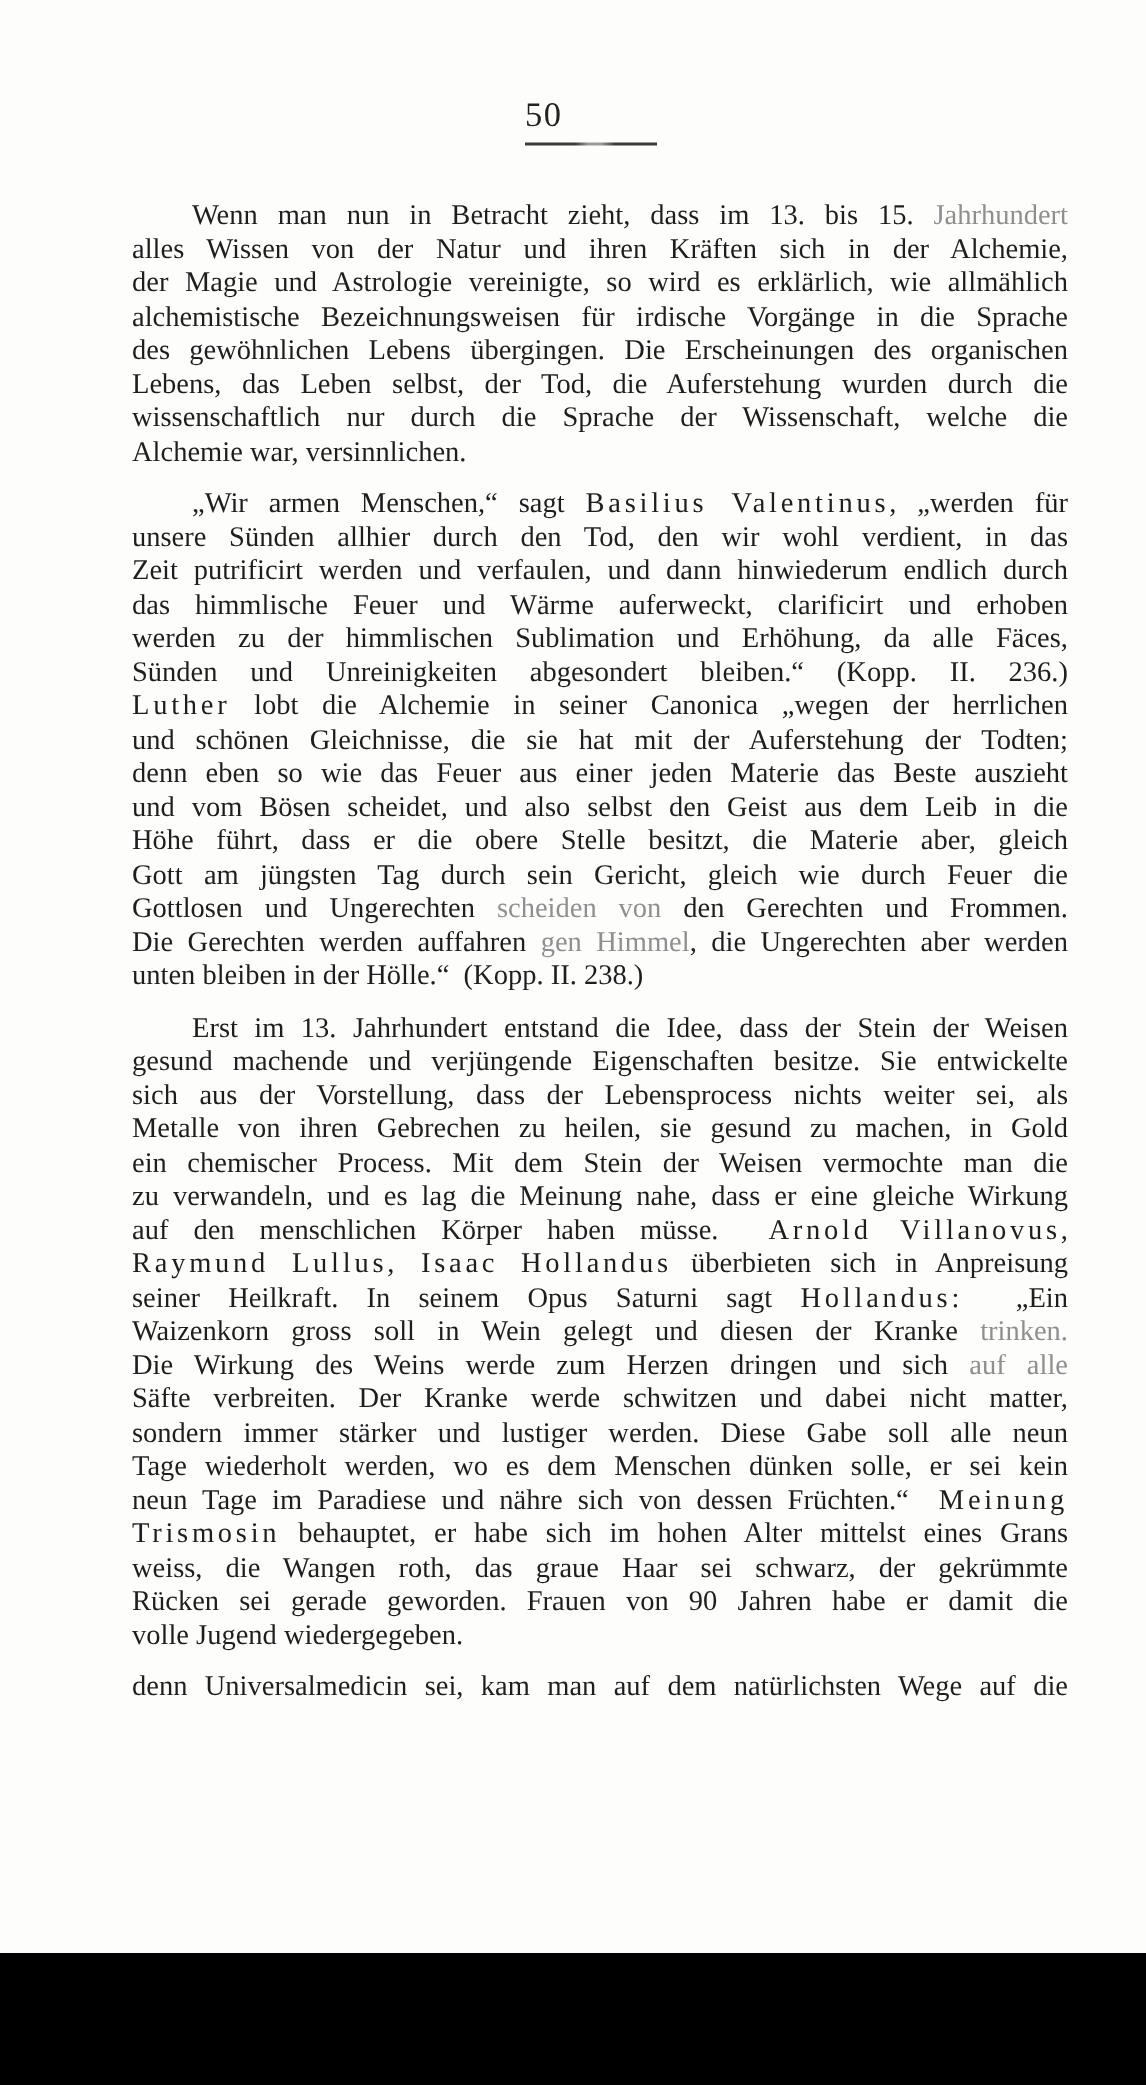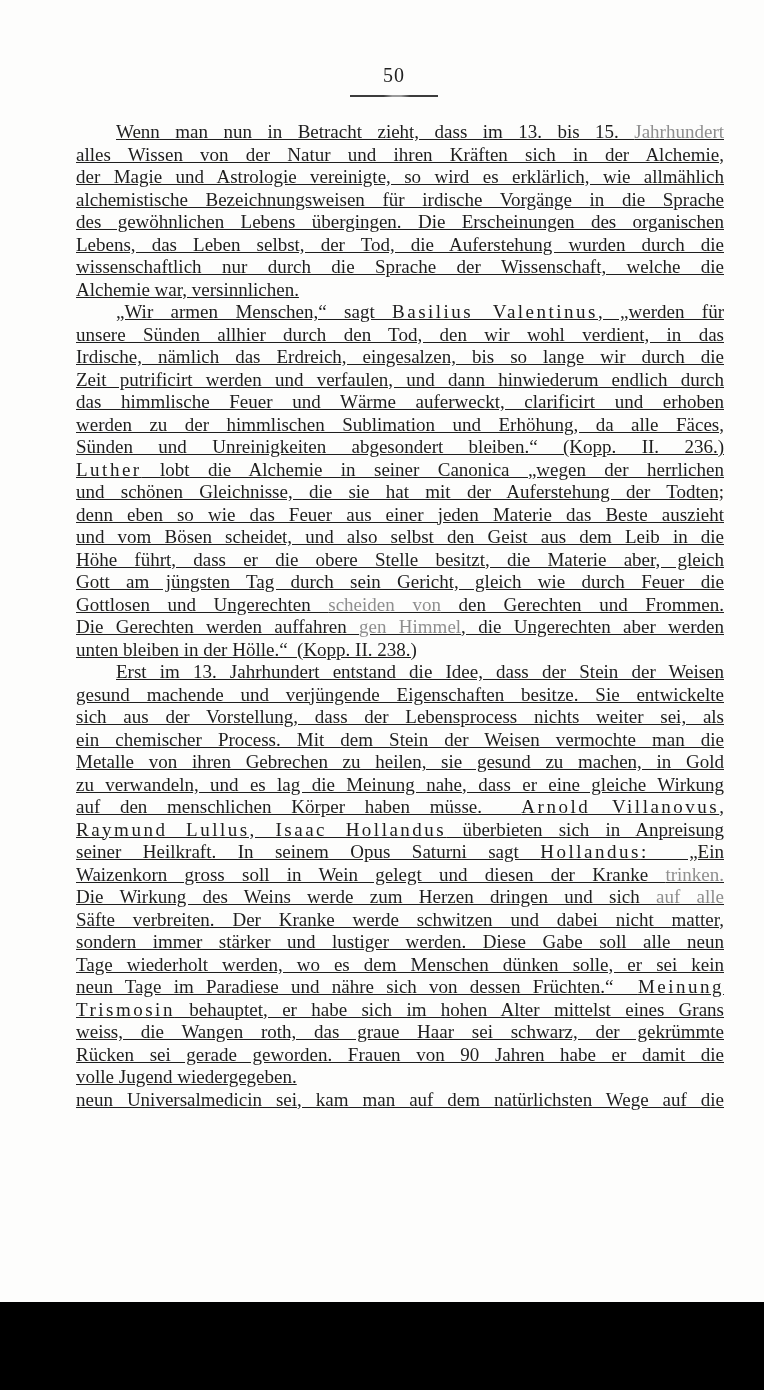--- a/index.html
+++ b/index.html
@@ -10,35 +10,34 @@
     overflow: hidden;
     font-family: "Liberation Serif", serif;
   }
   .scan-page {
     position: absolute; left: 0; top: 0;
     width: 764px; height: 1302px;
     background: #fdfdfc;
   }
   .page-number {
     position: absolute; left: 350px; top: 64px; width: 88px;
-    text-align: center;
-    font-size: 20px; color: #222;
+    font-size: 23px; color: #222;
     letter-spacing: 1px;
   }
   .page-rule {
     position: absolute; left: 350px; top: 95px; width: 88px; height: 2px;
     background: linear-gradient(to right, #3c3c3c 0 38%, #9a9a9a 48% 58%, #3c3c3c 68% 100%);
   }
   .text-block {
     position: absolute; left: 76px; top: 121px; width: 648px;
     font-size: 19px; line-height: 22.5px;
     color: #1e1e1e;
     text-rendering: optimizeLegibility;
   }
-  .paragraph { margin: 0; text-decoration: underline; }
+  .paragraph { margin: 12px; }
   .line {
     text-align: justify;
     text-align-last: justify;
     -moz-text-align-last: justify;
     white-space: normal;
   }
   .line.first { text-indent: 40px; }
   .line.end { text-align-last: left; -moz-text-align-last: left; }
   .sperr { letter-spacing: 2.5px; }
   .fade { color: #8f8f8f; }
@@ -62,58 +61,57 @@
         <div class="line"><span>der Magie und Astrologie vereinigte, so wird es erklärlich, wie allmählich</span></div>
         <div class="line"><span>alchemistische Bezeichnungsweisen für irdische Vorgänge in die Sprache</span></div>
         <div class="line"><span>des gewöhnlichen Lebens übergingen.  Die Erscheinungen des organischen</span></div>
         <div class="line"><span>Lebens, das Leben selbst, der Tod, die Auferstehung wurden durch die</span></div>
         <div class="line"><span>wissenschaftlich nur durch die Sprache der Wissenschaft, welche die</span></div>
         <div class="line end"><span>Alchemie war, versinnlichen.</span></div>
       </div>
       <div class="paragraph">
         <div class="line first"><span>„Wir armen Menschen,“ sagt </span><span class="sperr">Basilius Valentinus</span><span>, „werden für</span></div>
         <div class="line"><span>unsere Sünden allhier durch den Tod, den wir wohl verdient, in das</span></div>
-        <div class="line"><span>Irdische, nämlich das Erdreich, eingesalzen, bis so lange wir durch die</span></div>
         <div class="line"><span>Zeit putrificirt werden und verfaulen, und dann hinwiederum endlich durch</span></div>
         <div class="line"><span>das himmlische Feuer und Wärme auferweckt, clarificirt und erhoben</span></div>
         <div class="line"><span>werden zu der himmlischen Sublimation und Erhöhung, da alle Fäces,</span></div>
         <div class="line"><span>Sünden und Unreinigkeiten abgesondert bleiben.“  (Kopp. II. 236.)</span></div>
         <div class="line"><span class="sperr">Luther</span><span> lobt die Alchemie in seiner Canonica „wegen der herrlichen</span></div>
         <div class="line"><span>und schönen Gleichnisse, die sie hat mit der Auferstehung der Todten;</span></div>
         <div class="line"><span>denn eben so wie das Feuer aus einer jeden Materie das Beste auszieht</span></div>
         <div class="line"><span>und vom Bösen scheidet, und also selbst den Geist aus dem Leib in die</span></div>
         <div class="line"><span>Höhe führt, dass er die obere Stelle besitzt, die Materie aber, gleich</span></div>
         <div class="line"><span>Gott am jüngsten Tag durch sein Gericht, gleich wie durch Feuer die</span></div>
         <div class="line"><span>Gottlosen und Ungerechten </span><span class="fade">scheiden von</span><span> den Gerechten und Frommen.</span></div>
         <div class="line"><span>Die Gerechten werden auffahren </span><span class="fade">gen Himmel</span><span>, die Ungerechten aber werden</span></div>
         <div class="line end"><span>unten bleiben in der Hölle.“ &nbsp;(Kopp. II. 238.)</span></div>
       </div>
       <div class="paragraph">
         <div class="line first"><span>Erst im 13. Jahrhundert entstand die Idee, dass der Stein der Weisen</span></div>
         <div class="line"><span>gesund machende und verjüngende Eigenschaften besitze.  Sie entwickelte</span></div>
         <div class="line"><span>sich aus der Vorstellung, dass der Lebensprocess nichts weiter sei, als</span></div>
+        <div class="line"><span>Metalle von ihren Gebrechen zu heilen, sie gesund zu machen, in Gold</span></div>
         <div class="line"><span>ein chemischer Process.  Mit dem Stein der Weisen vermochte man die</span></div>
-        <div class="line"><span>Metalle von ihren Gebrechen zu heilen, sie gesund zu machen, in Gold</span></div>
         <div class="line"><span>zu verwandeln, und es lag die Meinung nahe, dass er eine gleiche Wirkung</span></div>
         <div class="line"><span>auf den menschlichen Körper haben müsse. &nbsp;</span><span class="sperr">Arnold Villanovus</span><span>,</span></div>
         <div class="line"><span class="sperr">Raymund Lullus, Isaac Hollandus</span><span> überbieten sich in Anpreisung</span></div>
         <div class="line"><span>seiner Heilkraft.  In seinem Opus Saturni sagt </span><span class="sperr">Hollandus</span><span>: &nbsp;„Ein</span></div>
         <div class="line"><span>Waizenkorn gross soll in Wein gelegt und diesen der Kranke </span><span class="fade">trinken.</span></div>
         <div class="line"><span>Die Wirkung des Weins werde zum Herzen dringen und sich </span><span class="fade">auf alle</span></div>
         <div class="line"><span>Säfte verbreiten.  Der Kranke werde schwitzen und dabei nicht matter,</span></div>
         <div class="line"><span>sondern immer stärker und lustiger werden.  Diese Gabe soll alle neun</span></div>
         <div class="line"><span>Tage wiederholt werden, wo es dem Menschen dünken solle, er sei kein</span></div>
         <div class="line"><span>neun Tage im Paradiese und nähre sich von dessen Früchten.“ &nbsp;</span><span class="sperr">Meinung</span></div>
         <div class="line"><span class="sperr">Trismosin</span><span> behauptet, er habe sich im hohen Alter mittelst eines Grans</span></div>
         <div class="line"><span>weiss, die Wangen roth, das graue Haar sei schwarz, der gekrümmte</span></div>
         <div class="line"><span>Rücken sei gerade geworden.  Frauen von 90 Jahren habe er damit die</span></div>
         <div class="line end"><span>volle Jugend wiedergegeben.</span></div>
       </div>
       <div class="paragraph">
-        <div class="line"><span>neun Universalmedicin sei, kam man auf dem natürlichsten Wege auf die</span></div>
+        <div class="line"><span>denn Universalmedicin sei, kam man auf dem natürlichsten Wege auf die</span></div>
       </div>
     </div>
 </div>
 
 <div class="footer-bar">
   
   
 </div>
 
 </body></html>

